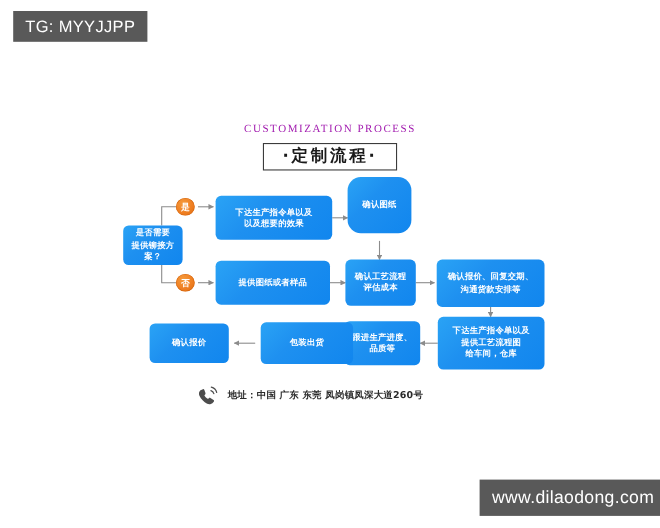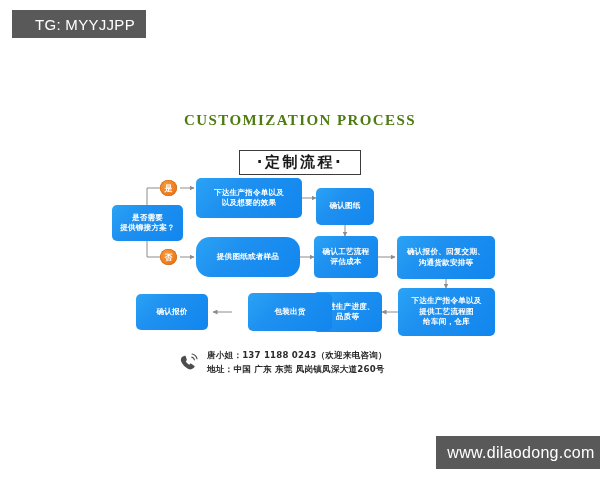--- a/index.html
+++ b/index.html
@@ -25,49 +25,48 @@
     display: flex;
     align-items: center;
     justify-content: center;
     white-space: nowrap;
   }
   #tag-top-left {
     left: 12px;
     top: 10px;
     width: 122px;
     height: 28px;
-    padding-left: 12px;
   }
   #tag-bottom-right {
     left: 415px;
     top: 436px;
     width: 170px;
     height: 33px;
     font-size: 16px;
     margin-left: 21px;
   }
 
   
   .heading-wrap {
     position: absolute;
     left: 0;
     top: 112px;
     width: 600px;
     text-align: center;
   }
   .heading-en {
     font-family: "Liberation Serif", "DejaVu Serif", serif;
-    font-size: 15px;
+    font-size: 10px;
     letter-spacing: 1.4px;
-    color: #4d7c0f;
-    font-weight: 700;
+    color: #a21caf;
+    font-weight: 400;
   }
   .heading-cn-box {
     display: inline-block;
-    margin-top: 21px;
+    margin-top: 7px;
     border: 1px solid #3c3c3c;
     padding: 3px 17px 4px 17px;
     line-height: 1;
   }
   .heading-cn {
     font-size: 15px;
     color: #1a1a1a;
     letter-spacing: 2.5px;
     font-weight: 700;
     font-family: "DejaVu Sans", "Liberation Sans", sans-serif;
@@ -177,42 +176,42 @@
       <path d="M 446 279 L 446 288" marker-end="url(#ah)"></path>
 
       <path d="M 398 312 L 382 312" marker-end="url(#ah)"></path>
 
       <path d="M 312 312 L 296 312" marker-end="url(#ah)"></path>
 
       <path d="M 232 312 L 213 312" marker-end="url(#ah)"></path>
     </g>
   </svg>
 
-  <div class="node" style="left:112px;top:205px;width:71px;height:36px;">
+  <div class="node" style="left:112px;top:205px;width:54px;height:36px;">
     <span>是否需要
 提供铆接方案？</span>
   </div>
 
   <div class="badge" style="left:160px;top:180px;width:17px;height:16px;">
     <span>是</span>
   </div>
   <div class="badge" style="left:160px;top:249px;width:17px;height:16px;">
     <span>否</span>
   </div>
 
   <div class="node" style="left:196px;top:178px;width:106px;height:40px;">
     <span>下达生产指令单以及
 以及想要的效果</span>
   </div>
 
-  <div class="node" style="left:316px;top:188px;width:58px;height:37px;">
+  <div class="node" style="left:316px;top:161px;width:58px;height:51px;border-radius:12px;">
     <span>确认图纸</span>
   </div>
 
-  <div class="node" style="left:196px;top:237px;width:104px;height:40px;border-radius:14px;">
+  <div class="node" style="left:196px;top:237px;width:104px;height:40px;">
     <span>提供图纸或者样品</span>
   </div>
 
   <div class="node" style="left:314px;top:236px;width:64px;height:42px;">
     <span>确认工艺流程
 评估成本</span>
   </div>
 
   <div class="node" style="left:397px;top:236px;width:98px;height:43px;">
     <span>确认报价、回复交期、
@@ -223,34 +222,33 @@
     <span>下达生产指令单以及
 提供工艺流程图
 给车间，仓库</span>
   </div>
 
   <div class="node" style="left:313px;top:292px;width:69px;height:40px;">
     <span>跟进生产进度、
 品质等</span>
   </div>
 
-  <div class="node" style="left:248px;top:293px;width:84px;height:38px;">
+  <div class="node" style="left:237px;top:293px;width:84px;height:38px;">
     <span>包装出货</span>
   </div>
 
   <div class="node" style="left:136px;top:294px;width:72px;height:36px;">
     <span>确认报价</span>
   </div>
 </div>
 
 <div id="contact">
   <svg class="phone-icon" viewBox="0 0 24 26">
     <path fill="currentColor" d="M4.6 6.2c-1.5 1.5-1.9 3.6-1.0 5.5 1.6 3.4 4.3 6.2 7.7 7.8 1.9 0.9 4.1 0.5 5.6-1.0l0.9-0.9c0.5-0.5 0.4-1.3-0.2-1.7l-3.1-2.1c-0.5-0.3-1.1-0.2-1.5 0.2l-0.8 0.8c-1.6-0.8-2.9-2.1-3.7-3.7l0.8-0.8c0.4-0.4 0.5-1.0 0.2-1.5L8.4 5.6C8.0 5.0 7.2 4.9 6.7 5.4L4.6 6.2z"></path>
     <path fill="none" stroke="currentColor" stroke-width="1.25" stroke-linecap="round" d="M15.4 3.2c2.6 0.6 4.7 2.6 5.3 5.2"></path>
     <path fill="none" stroke="currentColor" stroke-width="1.25" stroke-linecap="round" d="M15.0 6.6c1.4 0.4 2.5 1.5 2.9 2.9"></path>
   </svg>
   <div class="lines">
-    <div>唐小姐：137 1188 0243（欢迎来电咨询）</div>
     <div>地址：中国 广东 东莞 凤岗镇凤深大道260号</div>
   </div>
 </div>
 
 <div class="tag" id="tag-bottom-right">www.dilaodong.com</div>
 
 </body></html>

